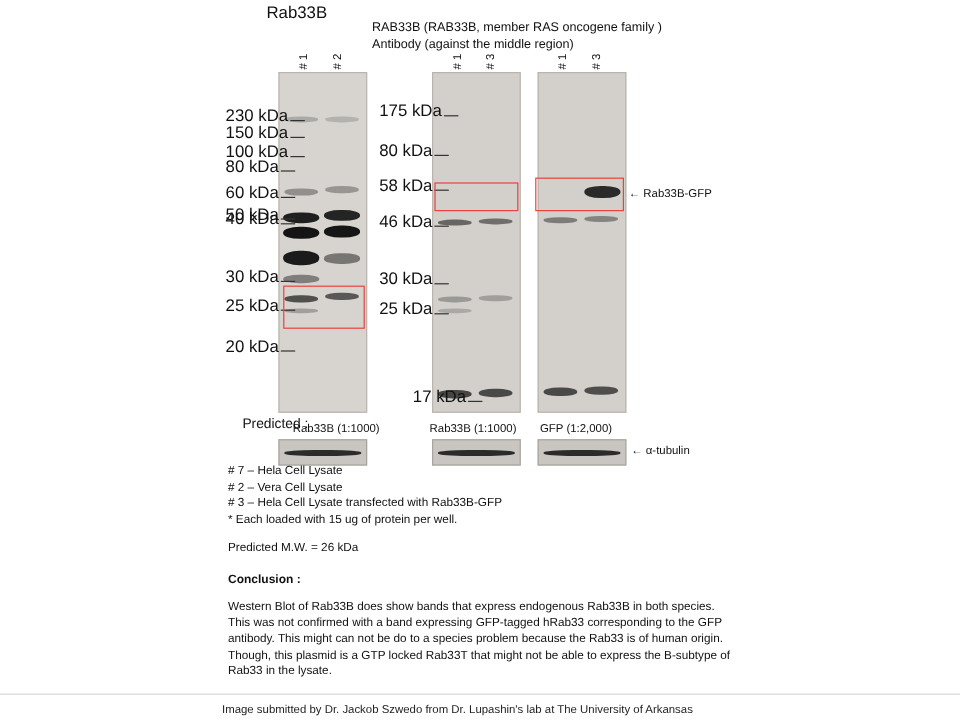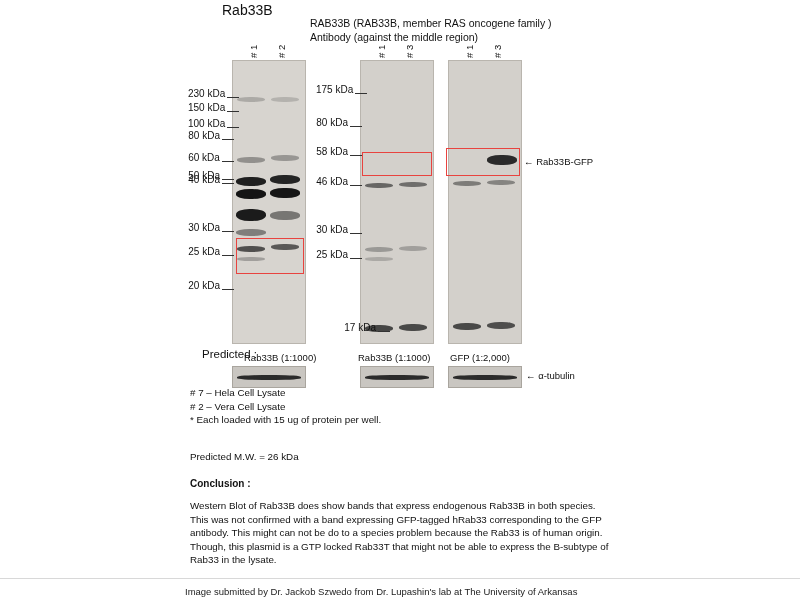--- a/index.html
+++ b/index.html
@@ -57,21 +57,21 @@
   #blot-c { left: 448px; top: 60px; width: 72px; height: 282px; background:#d3d0cb; }
 
   .band {
     position: absolute;
     border-radius: 45%;
     filter: blur(0.6px);
   }
 
   
   .mw {
-    font-size: 10px;
+    font-size: 14px;
     color: #111;
     text-align: right;
     white-space: nowrap;
   }
   .mw .tick {
     display: inline-block;
     width: 12px;
     border-bottom: 1px solid #333;
     vertical-align: middle;
     margin-left: 2px;
@@ -253,20 +253,21 @@
       <div class="tband"></div>
     </div>
   <div class="tub" style="left:448px; top:366px; width:72px; height:20px;">
       <div class="tband"></div>
     </div>
   <div class="abs anno" style="left:526px; top:370px;">← α-tubulin</div>
 
   <div class="abs" id="legend">
     <div># 7 – Hela Cell Lysate</div>
     <div># 2 – Vera Cell Lysate</div>
+    <div># 3 – Hela Cell Lysate transfected with Rab33B-GFP</div>
     <div>* Each loaded with 15 ug of protein per well.</div>
   </div>
 
   <div class="abs" id="predicted">Predicted M.W. = 26 kDa</div>
 
   <div class="abs" id="conclusion-head">Conclusion :</div>
   <div class="abs" id="conclusion-body">Western Blot of Rab33B does show bands that express endogenous Rab33B in both species. This was not confirmed with a band expressing GFP-tagged hRab33 corresponding to the GFP antibody. This might can not be do to a species problem because the Rab33 is of human origin. Though, this plasmid is a GTP locked Rab33T that might not be able to express the B-subtype of Rab33 in the lysate.</div>
 
   <div class="hr"></div>
   <div class="abs" id="footer">Image submitted by Dr. Jackob Szwedo from Dr. Lupashin's lab at The University of Arkansas</div>

